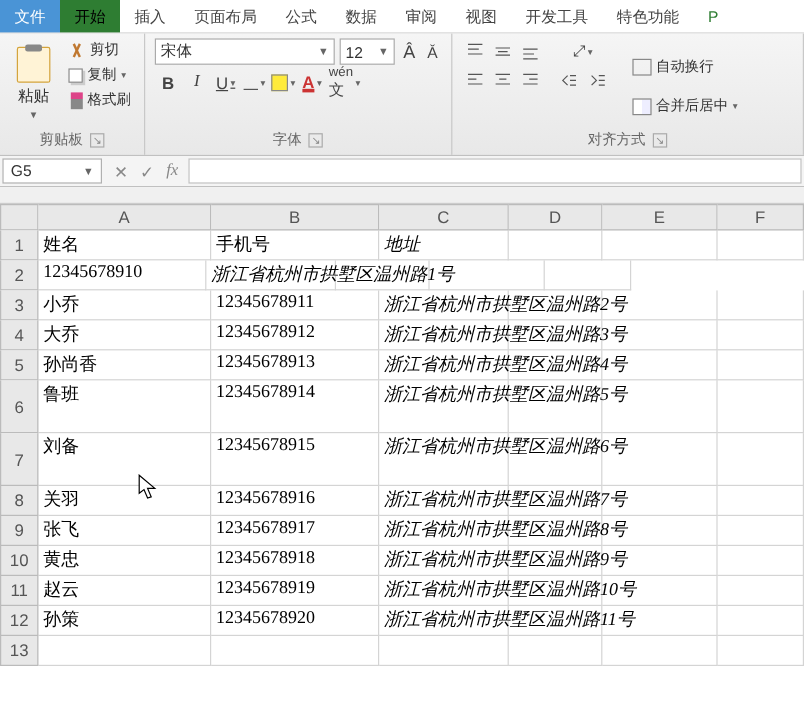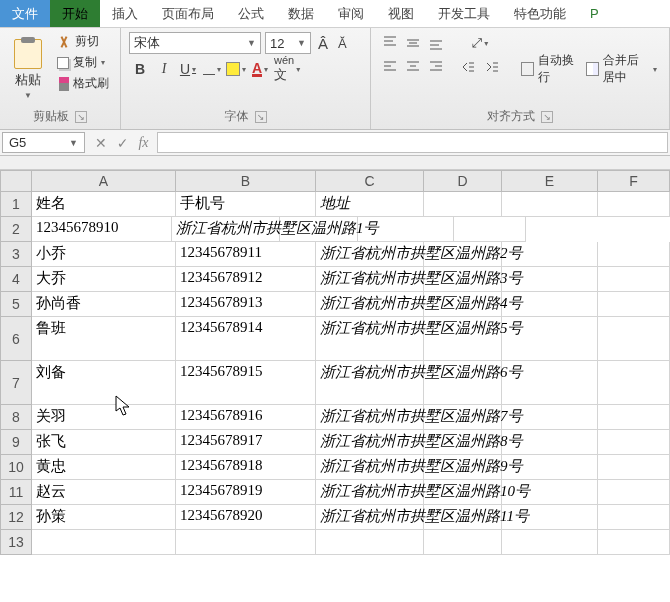--- a/index.html
+++ b/index.html
@@ -26,39 +26,39 @@
 .scissors::before, .scissors::after { content: ""; position: absolute; width: 2px; height: 12px; background: #c07830; left: 6px; top: 1px; }
 .scissors::before { transform: rotate(25deg); }
 .scissors::after { transform: rotate(-25deg); }
 .copy-ic { border: 1px solid #888; background: #fff; width: 12px; height: 12px; box-shadow: 2px 2px 0 #ccc; }
 .brush { background: linear-gradient(#d48, #d48 40%, #888 40%); width: 10px; height: 14px; margin-left: 2px; }
 
 .font-col { display: flex; flex-direction: column; gap: 4px; }
 .font-row { display: flex; gap: 4px; align-items: center; }
 .combo { background: #fff; border: 1px solid #aaa; height: 22px; display: flex; align-items: center; padding: 0 4px; font-size: 13px; }
 .combo .dd { margin-left: auto; color: #666; font-size: 9px; padding-left: 4px; }
-.fname { width: 132px; }
+.fname { width: 150px; }
 .fsize { width: 46px; }
 .aa { font-size: 13px; padding: 0 3px; cursor: pointer; color: #444; }
 .aa.big { font-size: 15px; }
 .btnrow { display: flex; gap: 2px; align-items: center; }
 .fbtn { min-width: 22px; height: 22px; display: flex; align-items: center; justify-content: center; cursor: pointer; font-size: 14px; color: #444; border: 1px solid transparent; }
 .fbtn .dd { font-size: 8px; margin-left: 2px; color: #666; }
 .bold { font-weight: bold; }
 .italic { font-style: italic; font-family: serif; }
 .underline { text-decoration: underline; }
 .colorbox { width: 14px; height: 14px; }
 .yellow { background: #ffeb3b; border: 1px solid #888; position: relative; }
 .redA { color: #c33; font-weight: bold; font-size: 14px; border-bottom: 3px solid #c33; line-height: 12px; }
 .borderbox { width: 12px; height: 12px; border: 1px solid #555; border-top: none; border-right: none; border-left: none; }
 
 .algrid { display: grid; grid-template-columns: repeat(3, 22px); grid-template-rows: repeat(2, 22px); gap: 1px; }
 .albtn { display: flex; align-items: center; justify-content: center; cursor: pointer; }
 .albtn svg { display: block; }
-.align-extra { display: flex; gap: 2px; margin-left: 8px; }
+.align-extra { display: flex; flex-direction: column; gap: 12px; margin-left: 8px; margin-top: 13px; }
 .wrap-item { display: flex; align-items: center; gap: 4px; font-size: 12px; padding: 2px 4px; cursor: pointer; }
 .wrap-icon { width: 16px; height: 14px; border: 1px solid #888; position: relative; }
 .merge-icon { width: 16px; height: 14px; border: 1px solid #888; background: linear-gradient(to right, #fff 50%, #eef 50%); }
 
 .corner { font-size: 9px; color: #888; border: 1px solid #aaa; width: 12px; height: 12px; display: flex; align-items: center; justify-content: center; margin-left: 4px; }
 
 .namebar { display: flex; height: 26px; align-items: stretch; border-bottom: 1px solid #c0c0c0; background: #f4f4f4; }
 .namebox { width: 83px; background: #fff; border: 1px solid #b0b0b0; margin: 2px; display: flex; align-items: center; padding: 0 6px; font-size: 13px; }
 .namebox .dd { margin-left: auto; font-size: 9px; color: #666; }
 .fxbar { display: flex; align-items: center; gap: 10px; padding: 0 8px; }

